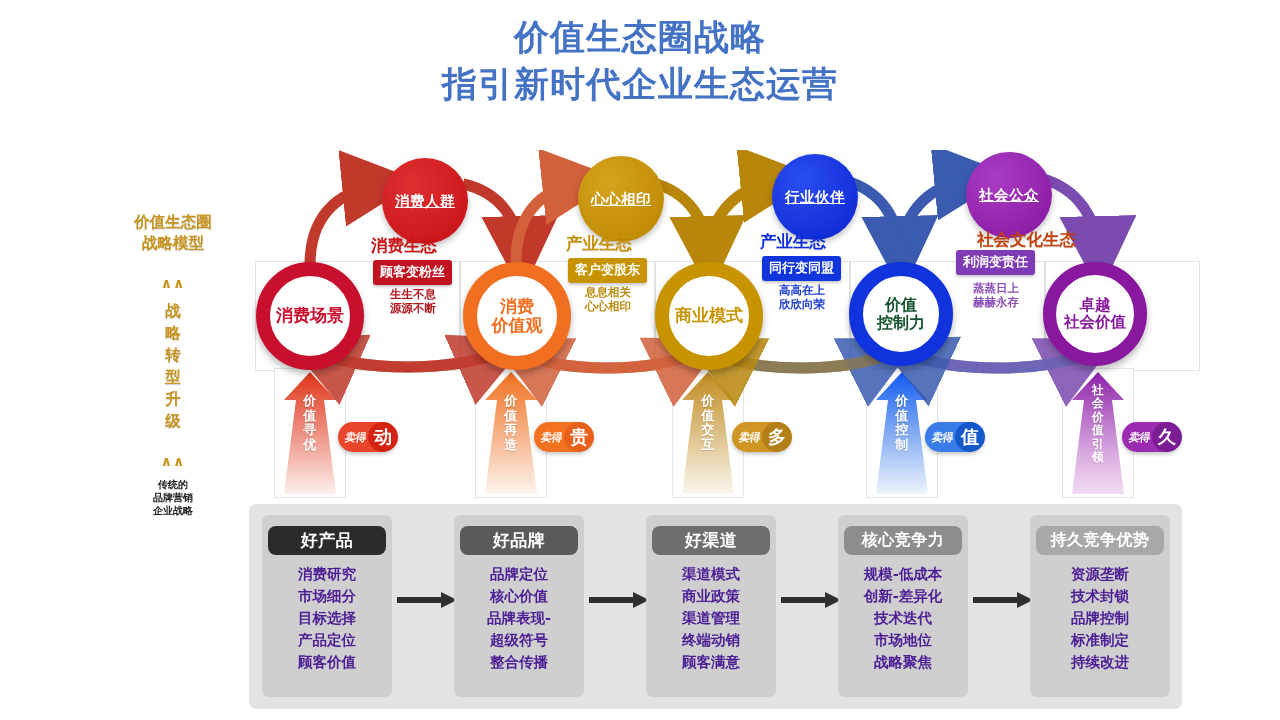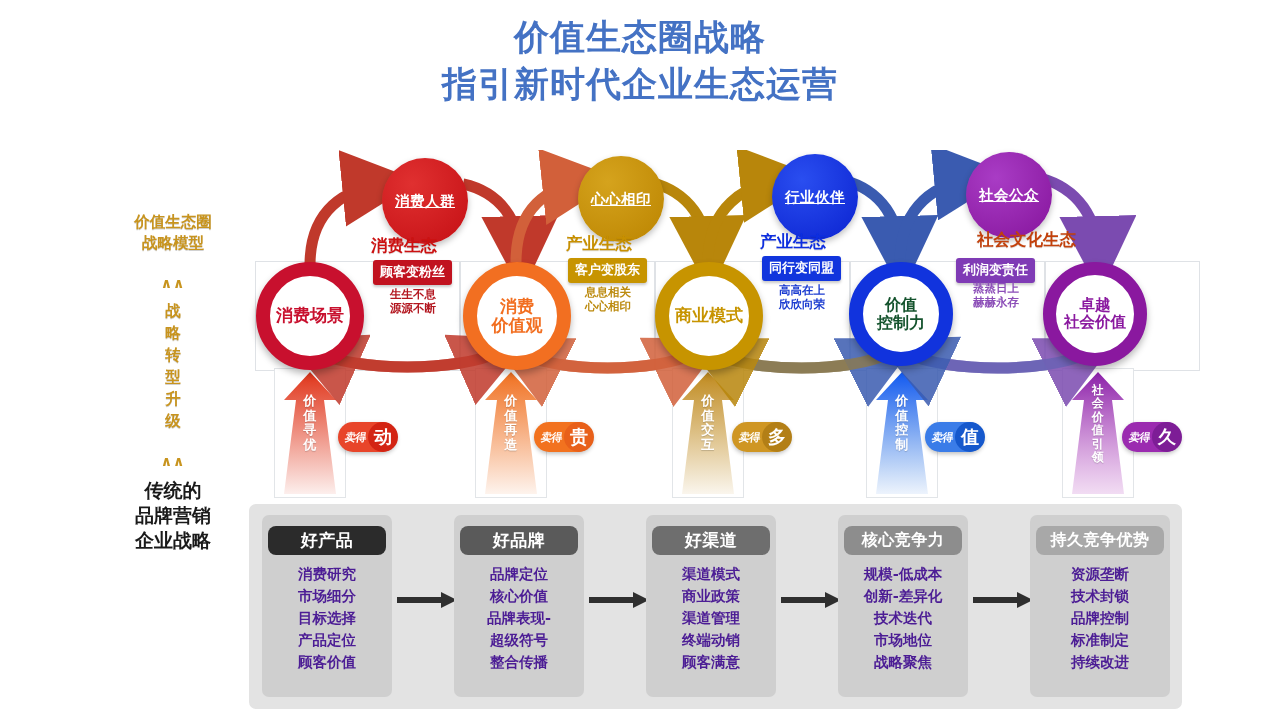--- a/index.html
+++ b/index.html
@@ -50,21 +50,21 @@
     color: #c8941e;
     font-weight: bold;
     font-size: 15.5px;
     line-height: 1.42;
     text-shadow: 0 1px 0 rgba(0,0,0,.18);
   }
   #rail-vertical span { display: block; }
   #rail-trad {
     color: #1a1a1a;
     font-weight: bold;
-    font-size: 19px;
+    font-size: 10px;
     line-height: 1.32;
   }
   #rail-trad span { display: block; }
 
   
   #eco-layer { position: absolute; left: 0; top: 150px; width: 1280px; height: 360px; }
 
   
   .panel {
     position: absolute;
@@ -354,21 +354,21 @@
     <span>息息相关</span>
     <span>心心相印</span>
   </div>
 
   <div class="tag" style="left:762px; top:106px; background:#1135dd;">同行变同盟</div>
   <div class="subtag" style="left:764px; top:134px; color:#1a3bd0; width:76px;">
     <span>高高在上</span>
     <span>欣欣向荣</span>
   </div>
 
-  <div class="tag" style="left:956px; top:108px; background:#7f3bb5;">利润变责任</div>
+  <div class="tag" style="left:956px; top:100px; background:#7f3bb5;">利润变责任</div>
   <div class="subtag" style="left:958px; top:132px; color:#8c4fb8; width:76px;">
     <span>蒸蒸日上</span>
     <span>赫赫永存</span>
   </div>
 </div>
 
 <div id="arrow-layer">
 
   <div class="arrowbox" style="left:274px;"></div>
   <svg class="uparrow" viewBox="0 0 72 130" style="left:274px;">

